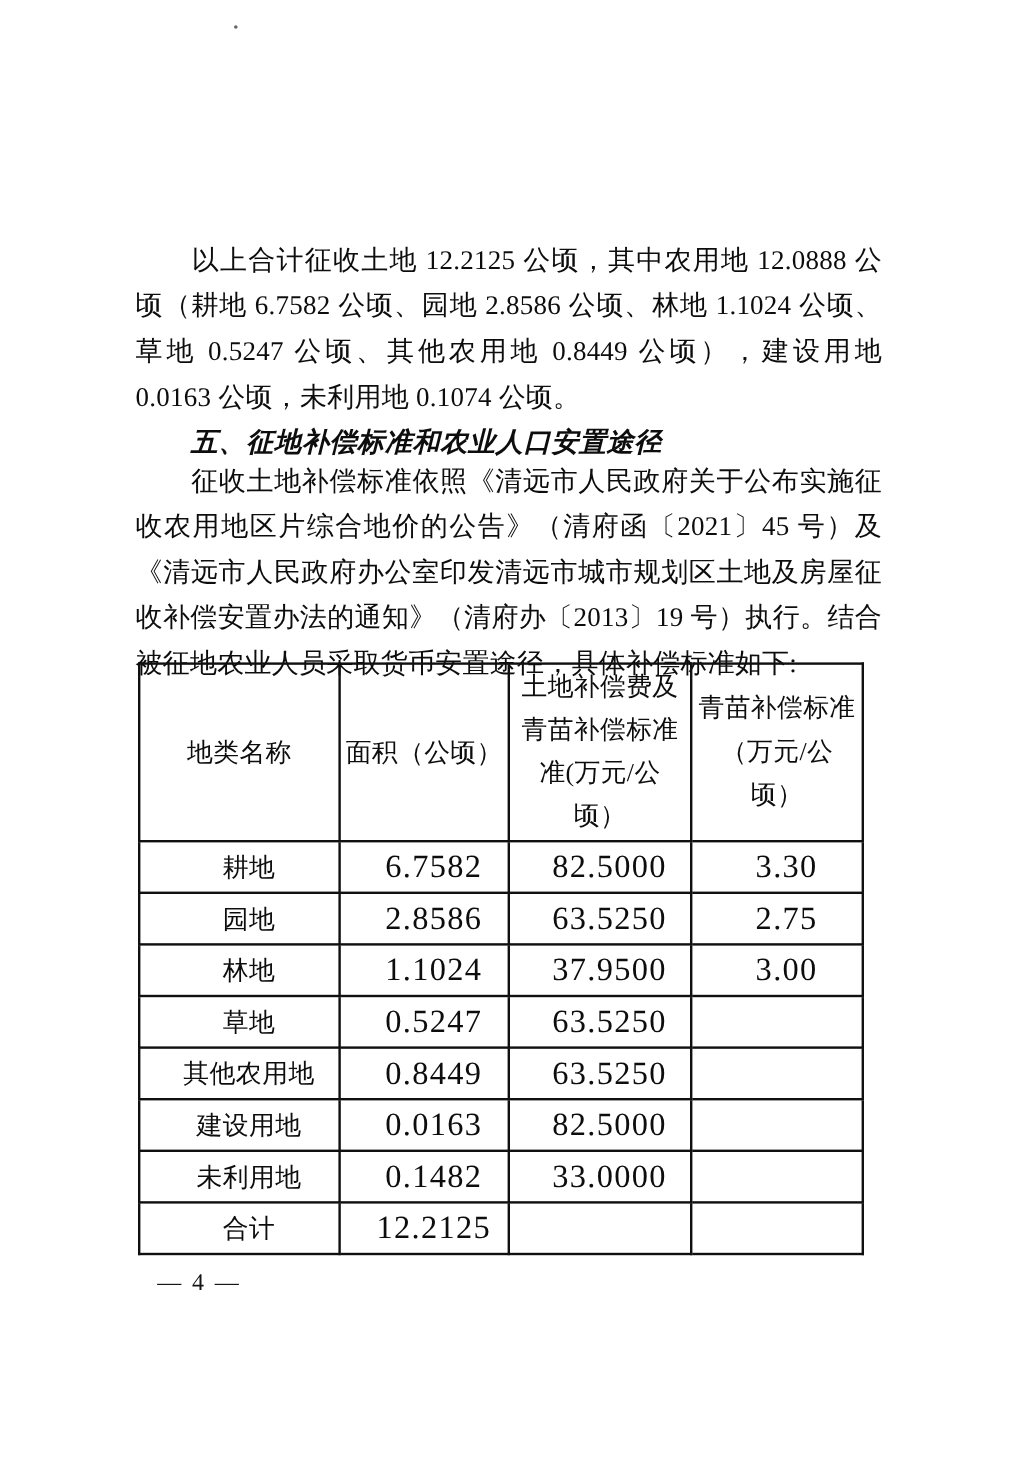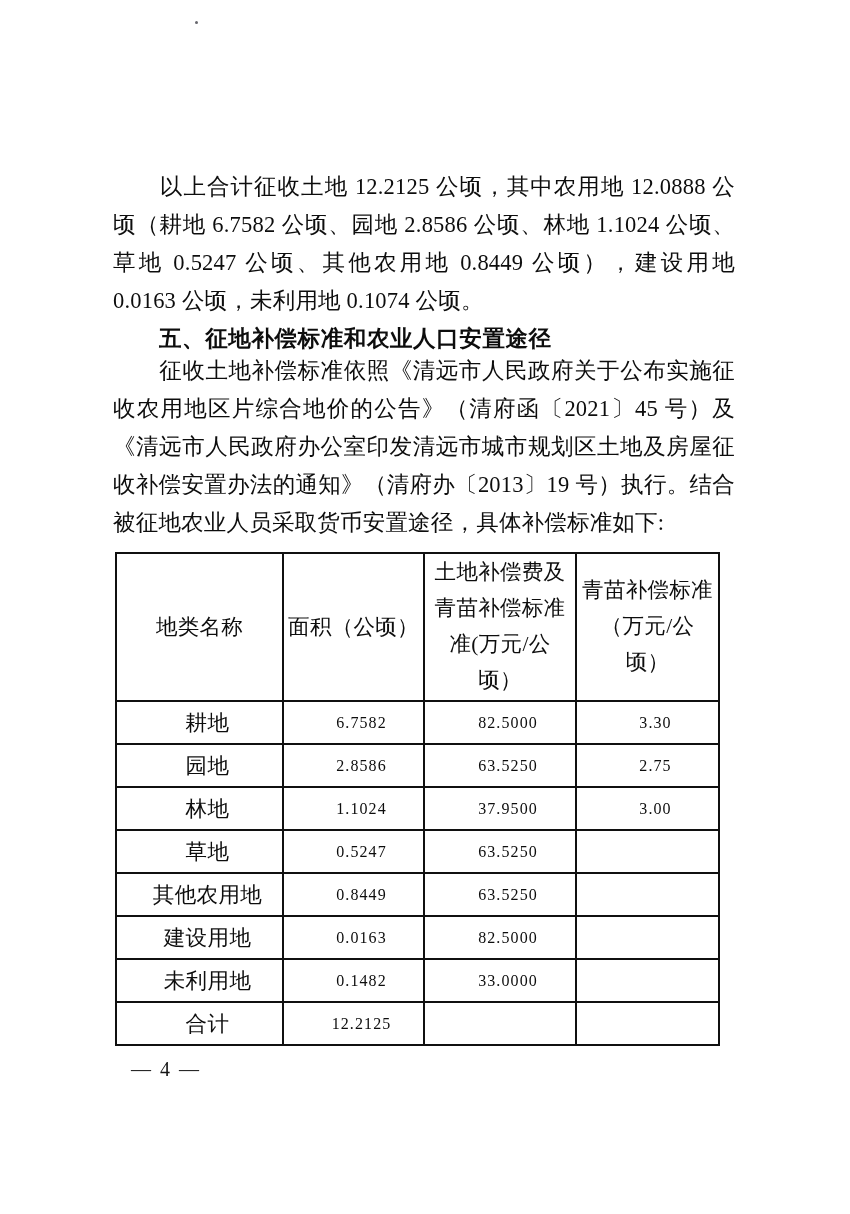--- a/index.html
+++ b/index.html
@@ -26,39 +26,41 @@
     height: 3px;
     background: #4b4b52;
     border-radius: 50%;
     opacity: .85;
   }
 
   .body-block {
     position: absolute;
     left: 113px;
     width: 622px;
+    margin-top: 30px;
   }
 
   .para {
     margin: 0;
     font-size: 22.5px;
     line-height: 38px;
     letter-spacing: 0.2px;
     text-align: justify;
     text-justify: inter-character;
     white-space: normal;
   }
   .para .ind { display: inline-block; width: 46px; }
 
   .heading {
     margin: 0;
     font-size: 22.5px;
     line-height: 38px;
     font-weight: bold;
     letter-spacing: 0.6px;
+    font-style: italic;
   }
   .heading .ind { display: inline-block; width: 46px; }
 
   
   .tbl-wrap {
     position: absolute;
     left: 115px;
     top: 552px;
     width: 603px;
   }
@@ -93,21 +95,21 @@
   .hcell .ln { display: block; }
   .hcell.two { padding-bottom: 2px; }
 
   table.comp tbody td {
     height: 41px;
     font-size: 21.5px;
     letter-spacing: 0.4px;
     padding-left: 16px;
   }
   table.comp tbody td.num {
-    font-size: 16px;
+    font-size: 27px;
     letter-spacing: 1.1px;
   }
 
   .page-num {
     position: absolute;
     left: 0;
     top: 1058px;
     width: 332px;
     text-align: center;
     font-size: 20px;

